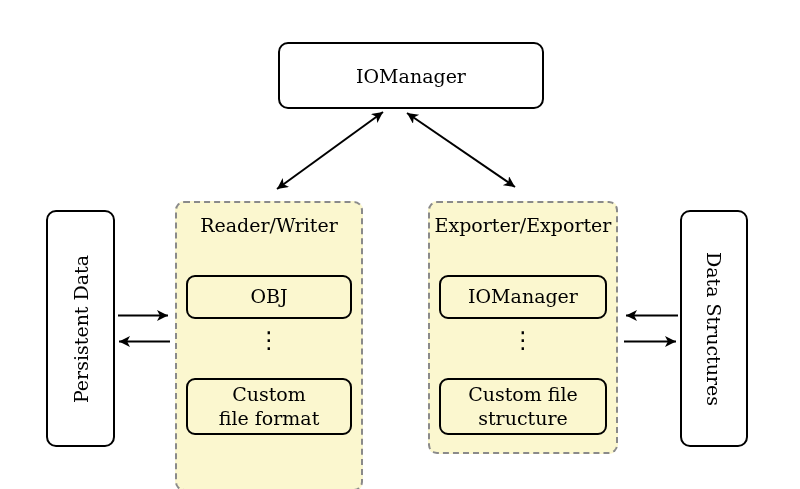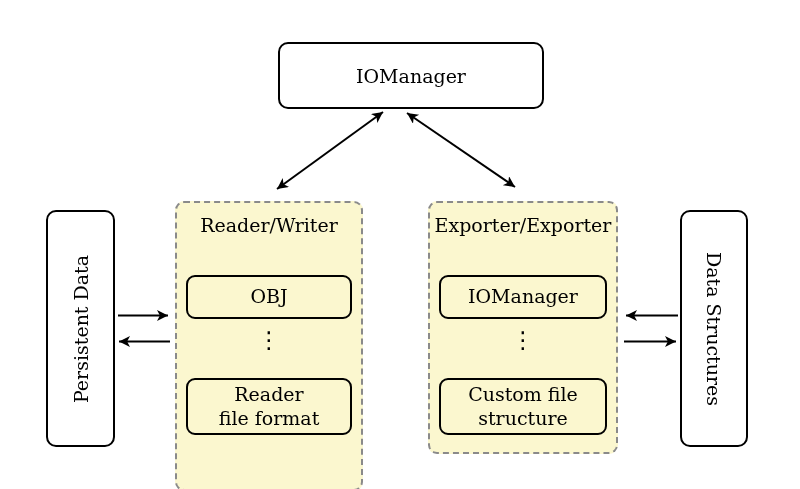--- a/index.html
+++ b/index.html
@@ -114,21 +114,21 @@
     <span class="v-label rot-cw">Data Structures</span>
   </div>
 
   <div class="group" style="left:175px; top:201px; width:188px; height:290px;">
     <div class="group-title">Reader/Writer</div>
     <div class="inner-box box-top">
       <span>OBJ</span>
     </div>
     <div class="dots">⋮</div>
     <div class="inner-box box-bottom">
-      <span>Reader
+      <span>Custom
 file format</span>
     </div>
   </div>
 
   <div class="group" style="left:428px; top:201px; width:190px; height:253px;">
     <div class="group-title">Exporter/Exporter</div>
     <div class="inner-box box-top">
       <span>IOManager</span>
     </div>
     <div class="dots">⋮</div>

